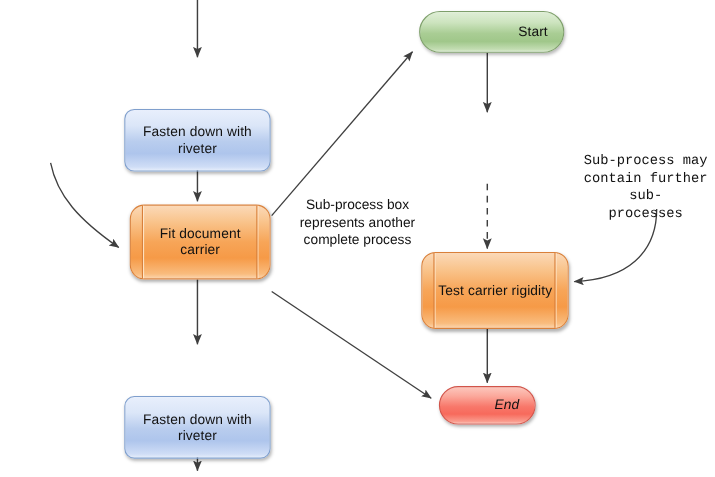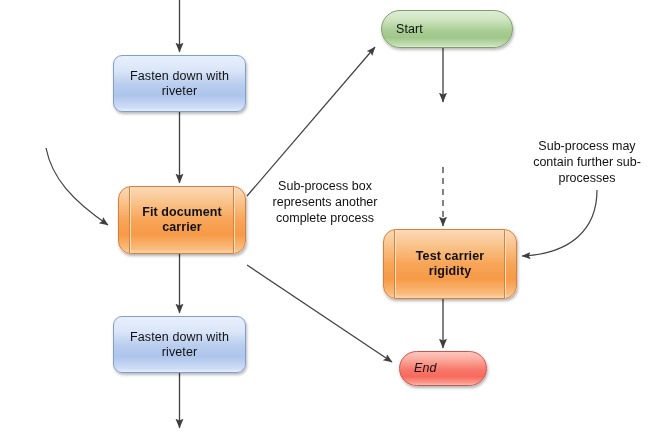--- a/index.html
+++ b/index.html
@@ -26,21 +26,21 @@
     height: 434px;
     pointer-events: none;
   }
 
   
   .node {
     position: absolute;
     box-sizing: border-box;
     display: flex;
     align-items: center;
-    justify-content: flex-start;
+    justify-content: flex-end;
     text-align: center;
     color: #111111;
     font-size: 12.5px;
     line-height: 15px;
     letter-spacing: 0.1px;
   }
   .node .label {
     position: relative;
     z-index: 3;
     padding: 0 14px;
@@ -51,20 +51,21 @@
     border-radius: 9px;
     border: 1px solid #7f9fcd;
     background: linear-gradient(to bottom,
                 #e8effc 0%,
                 #dbe6f8 26%,
                 #b9cdee 52%,
                 #aec5ec 72%,
                 #cfddf6 94%,
                 #e6eefb 100%);
     box-shadow: 1px 2px 3px rgba(0,0,0,0.28);
+    margin-top: 44px;
   }
 
   
   .node.subprocess {
     border-radius: 13px;
     border: 1px solid #d9803a;
     background: linear-gradient(to bottom,
                 #fbd7b4 0%,
                 #fac68f 22%,
                 #f7a45a 50%,
@@ -73,21 +74,20 @@
                 #f9bd7f 94%,
                 #fbd3ab 100%);
     background: linear-gradient(to bottom,
                 #fbd9b8 0%,
                 #f9c48c 22%,
                 #f7a558 50%,
                 #f69a47 72%,
                 #f9bc7e 94%,
                 #fbd4ad 100%);
     box-shadow: 1px 2px 3px rgba(0,0,0,0.3);
-    font-weight: bold;
   }
   .node.subprocess::before,
   .node.subprocess::after {
     content: "";
     position: absolute;
     top: 0;
     bottom: 0;
     width: 0;
     border-left: 1px solid #d9803a;
     border-right: 1px solid rgba(255,235,210,0.85);
@@ -200,17 +200,17 @@
 
   <div class="node terminator-end" style="left:399px; top:351px; width:88px; height:35px;">
     <span class="label">End</span>
   </div>
 
 
   <div class="annotation" style="left:263px; top:178px; width:124px;">Sub-process box
 represents another
 complete process</div>
 
-  <div class="annotation" style="left:528px; top:138px; width:118px;">Sub-process may
+  <div class="annotation" style="left:528px; top:138px; width:118px;font-family:Liberation Mono, monospace;">Sub-process may
 contain further sub-
 processes</div>
 
 </div>
 
 </body></html>

